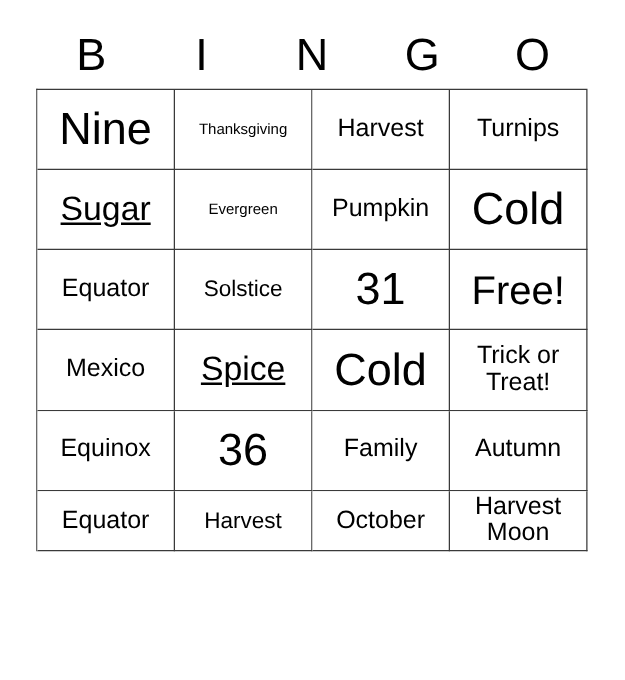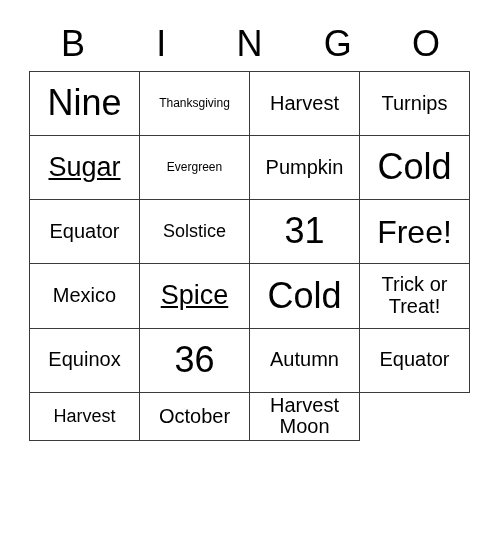--- a/index.html
+++ b/index.html
@@ -149,20 +149,23 @@
         <span>Trick or
 Treat!</span>
       </div>
       <div class="cell sz-m">
         <span>Equinox</span>
       </div>
       <div class="cell sz-xxl">
         <span>36</span>
       </div>
       <div class="cell sz-m">
+        <span>Family</span>
+      </div>
+      <div class="cell sz-m">
         <span>Autumn</span>
       </div>
       <div class="cell sz-m">
         <span>Equator</span>
       </div>
       <div class="cell sz-s">
         <span>Harvest</span>
       </div>
       <div class="cell sz-m">
         <span>October</span>

